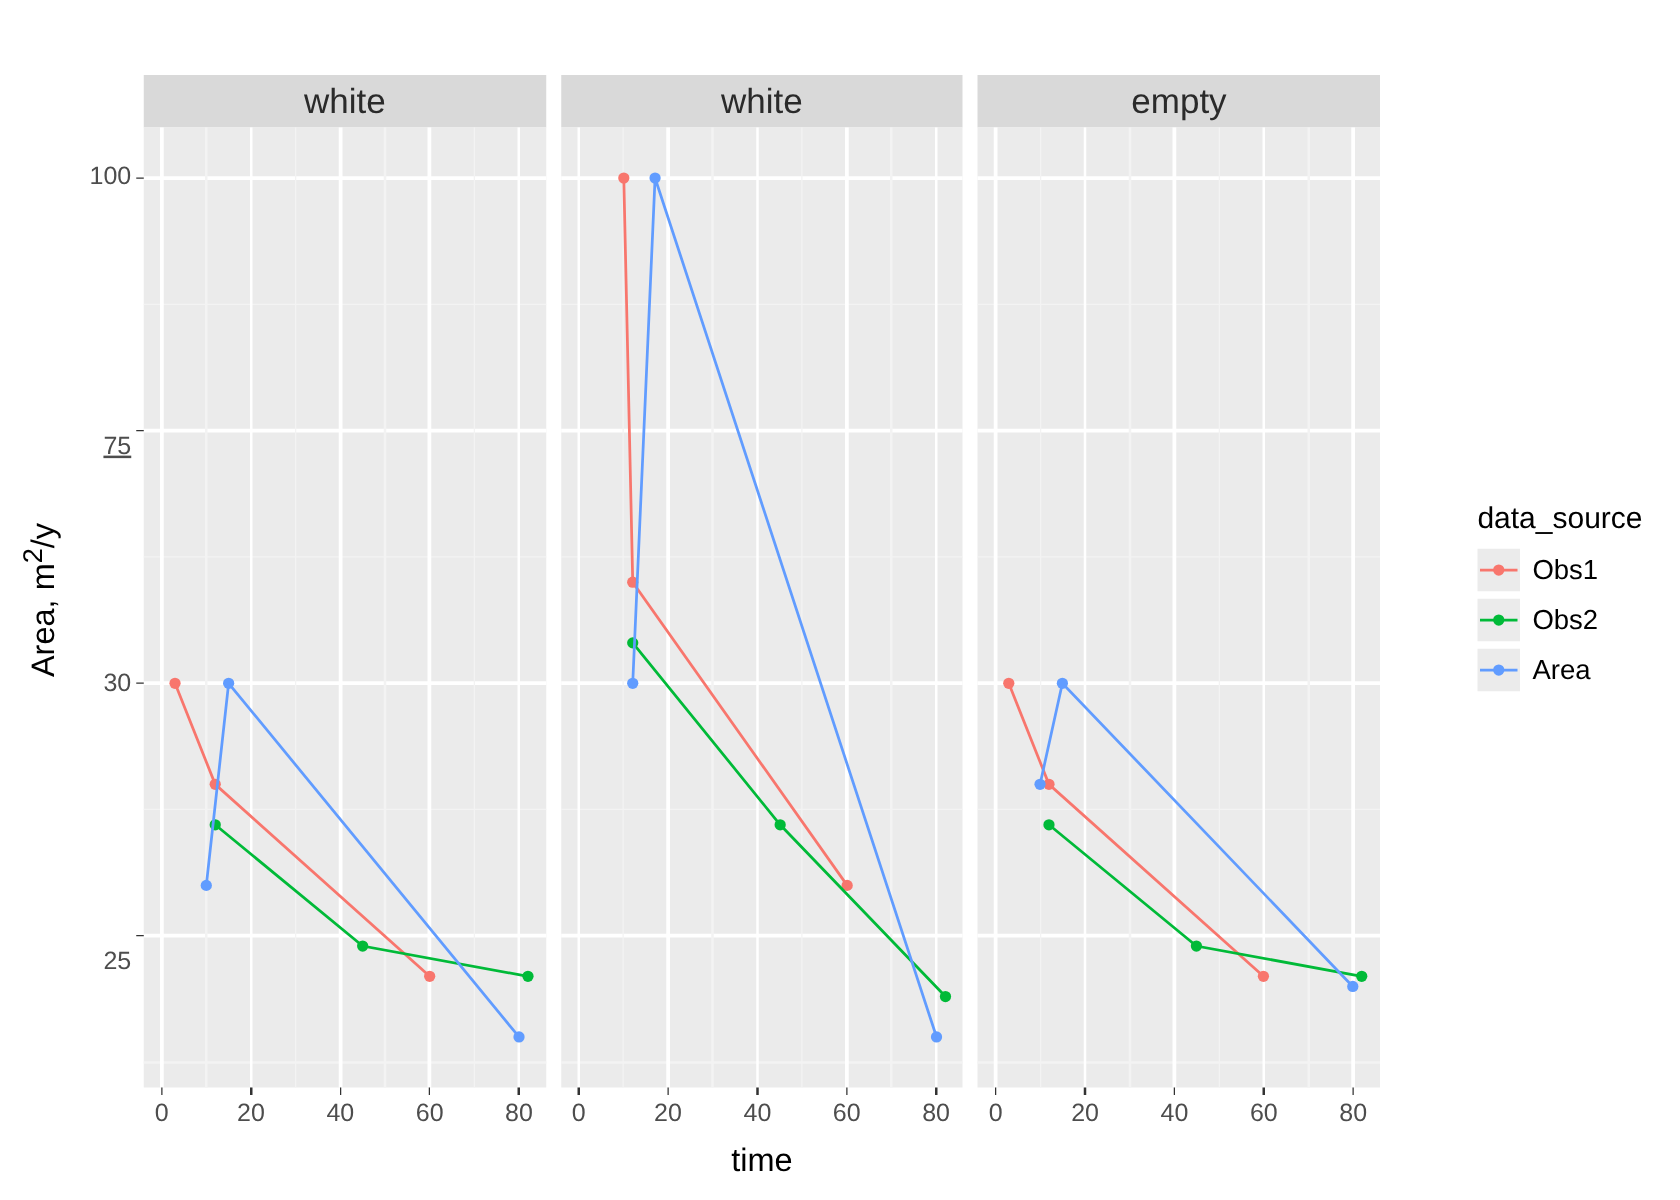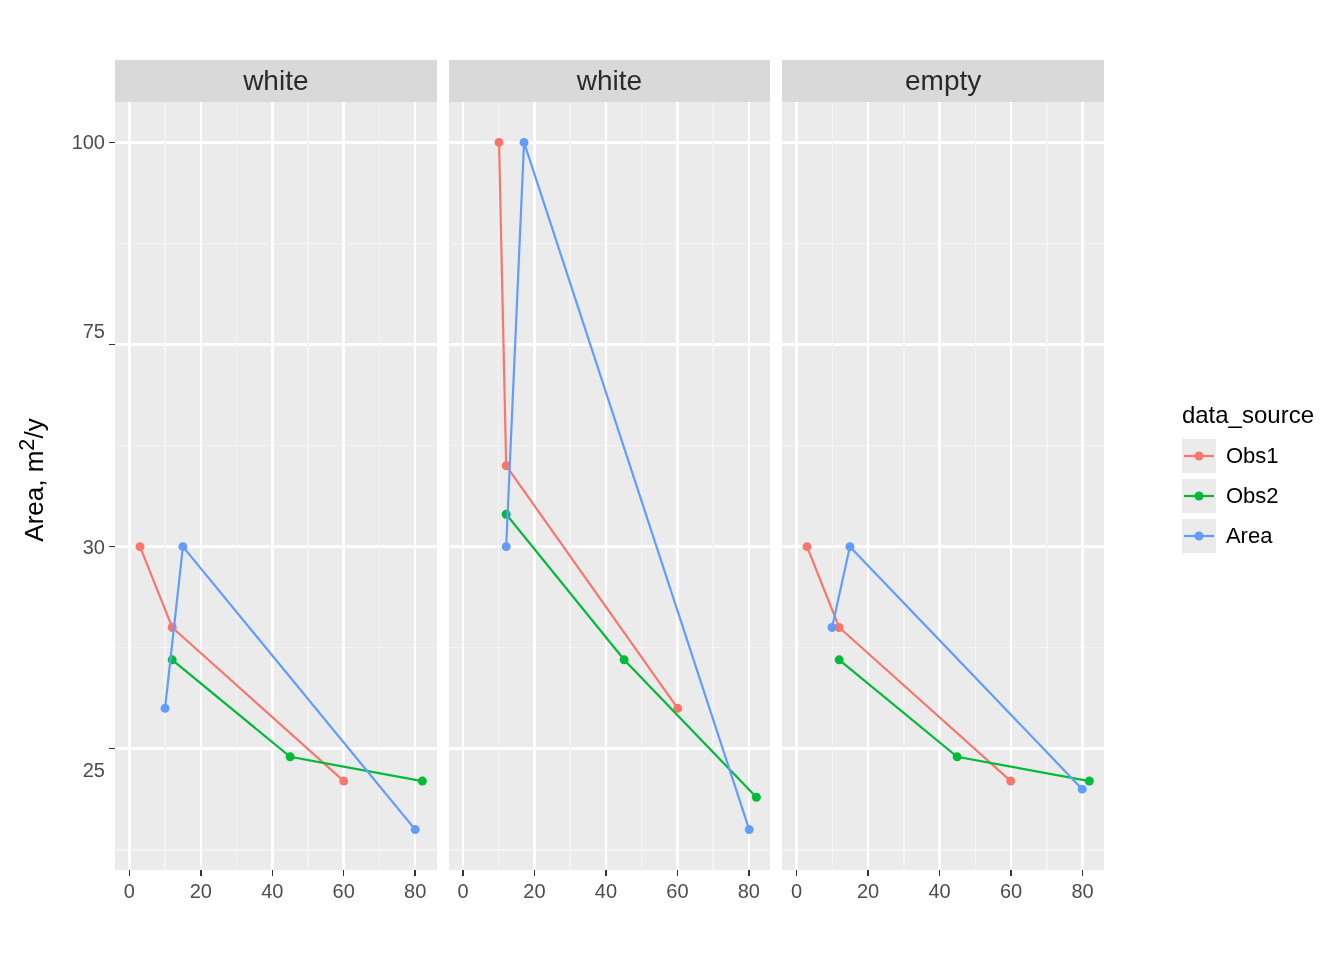--- a/index.html
+++ b/index.html
@@ -150,20 +150,21 @@
 
 <div class="figure">
 
 
   <div class="ylabel-wrap">
     <div class="ylabel">
       <span>Area, m</span><sup>2</sup><span>/y</span>
     </div>
   </div>
 
+  <div class="xlabel" style="width: 1104px; text-align: center; padding-left: 115px; box-sizing: border-box;">time</div>
 
   <div id="panels-host">
       <div class="strip" style="left: 115px; top: 60px; width: 321.667px; height: 42px;">
         <span>white</span>
       </div>
       <div class="panel" style="left: 115px; top: 102px; width: 321.667px; height: 768px;">
         <div class="grid-h-minor" style="top: 544.934px;"></div>
         <div class="grid-h-minor" style="top: 342.829px;"></div>
         <div class="grid-h-minor" style="top: 140.724px;"></div>
         <div class="grid-h-minor" style="top: 747.039px;"></div>
@@ -178,21 +179,21 @@
         <div class="grid-v-major" style="left: 13.0463px;"></div>
         <div class="grid-v-major" style="left: 84.5278px;"></div>
         <div class="grid-v-major" style="left: 156.009px;"></div>
         <div class="grid-v-major" style="left: 227.491px;"></div>
         <div class="grid-v-major" style="left: 298.972px;"></div>
         <div class="tick-mark-y" style="top: 645.987px;"></div>
         <div class="tick tick-y" style="top: 668px;">25</div>
         <div class="tick-mark-y" style="top: 443.882px;"></div>
         <div class="tick tick-y" style="top: 444.632px;">30</div>
         <div class="tick-mark-y" style="top: 241.776px;"></div>
-        <div class="tick tick-y" style="top: 229px;">75</div>
+        <div class="tick tick-y" style="top: 256px; text-decoration: underline;">75</div>
         <div class="tick-mark-y" style="top: 39.6711px;"></div>
         <div class="tick tick-y" style="top: 40.4211px;">100</div>
         <div class="tick-mark-x" style="left: 13.5463px;"></div>
         <div class="tick tick-x" style="left: 14.2963px;">0</div>
         <div class="tick-mark-x" style="left: 85.0278px;"></div>
         <div class="tick tick-x" style="left: 85.7778px;">20</div>
         <div class="tick-mark-x" style="left: 156.509px;"></div>
         <div class="tick tick-x" style="left: 157.259px;">40</div>
         <div class="tick-mark-x" style="left: 227.991px;"></div>
         <div class="tick tick-x" style="left: 228.741px;">60</div>

